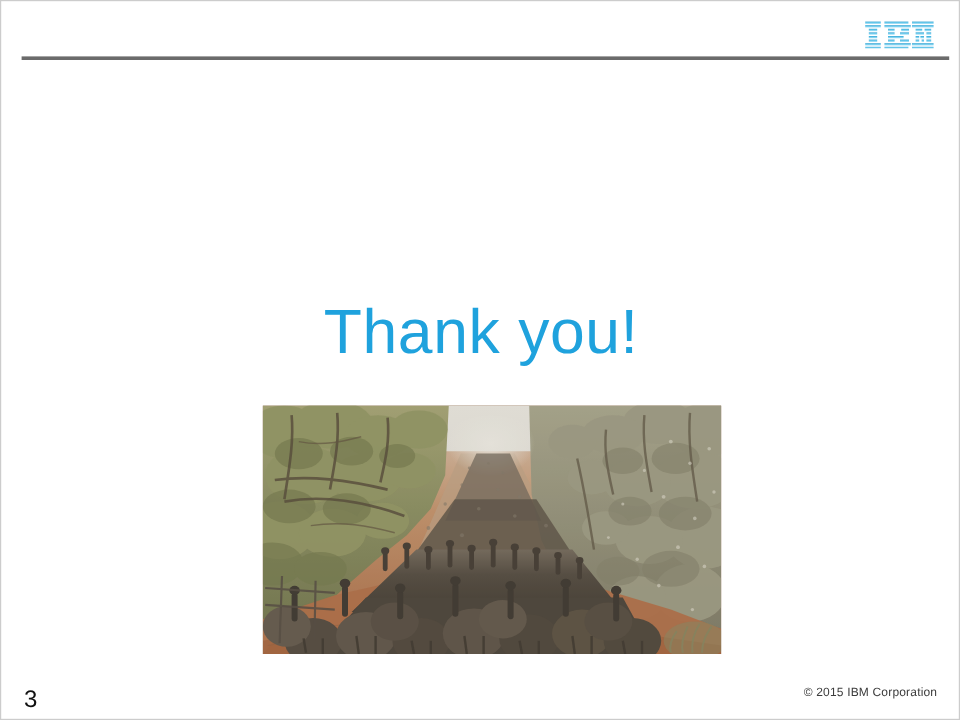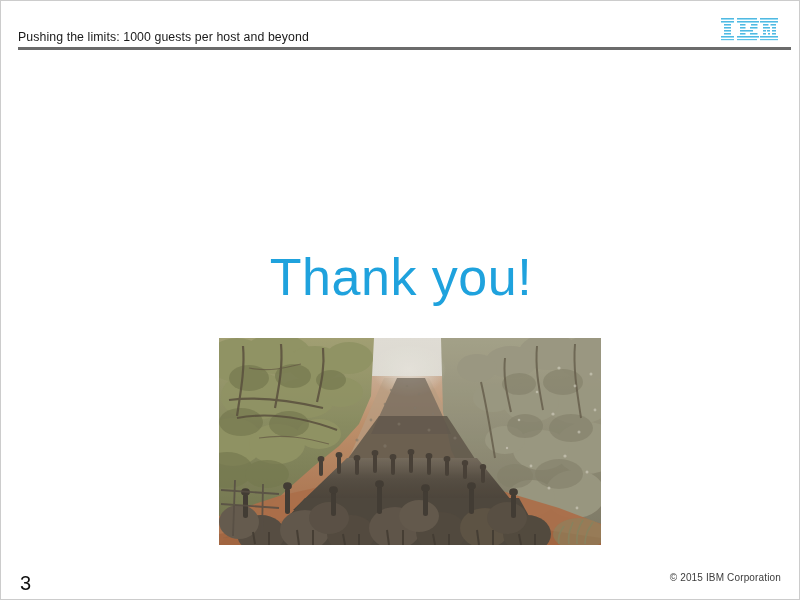--- a/index.html
+++ b/index.html
@@ -98,21 +98,20 @@
     color: #3c3c3c;
     letter-spacing: 0.15px;
     white-space: nowrap;
   }
 </style>
 </head>
 <body>
 
 <div class="slide">
 
-  <div class="slide-title">Pushing the limits: 1000 guests per host and beyond</div>
 
   <div class="header-rule"></div>
 
   <div class="ibm-logo">
     <svg viewBox="0 0 118 48" xmlns="http://www.w3.org/2000/svg" aria-hidden="true">
       <defs>
         <linearGradient id="ibmgrad" x1="0" y1="0" x2="0" y2="1">
           <stop offset="0%" stop-color="#2f9fd0"></stop>
           <stop offset="35%" stop-color="#5fc3e8"></stop>
           <stop offset="70%" stop-color="#8fd8f2"></stop>

